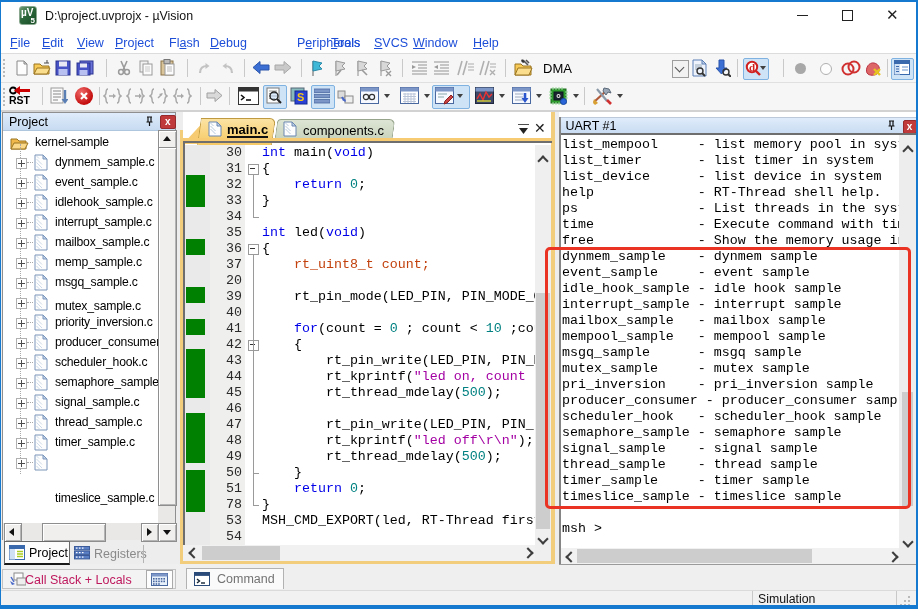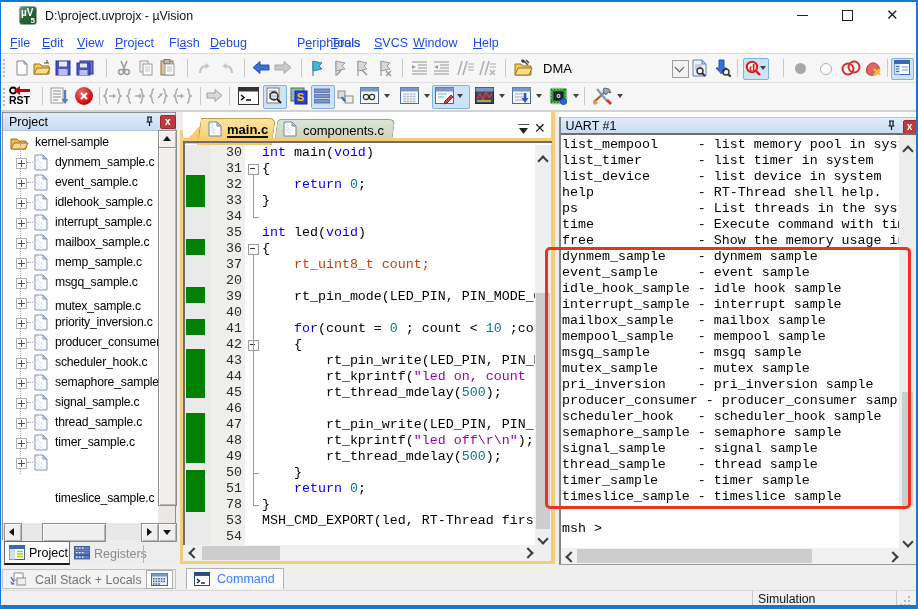--- a/index.html
+++ b/index.html
@@ -700,21 +700,21 @@
     <div class="abs tanB"></div>
 <div class="abs" style="left:182.5px;top:141px;width:2.5px;height:404px;background:#6e6e6e;"></div>
 <div class="abs" style="left:182.5px;top:141px;width:369px;height:2px;background:#6e6e6e;"></div>
 <div class="abs" style="left:186px;top:568px;width:98px;height:21px;background:#fafafa;border:1px solid #b2b2b2;border-bottom:none;box-sizing:border-box;">
 <svg class="abs" style="left:7px;top:3px;" width="16" height="14">
         <rect x="0.5" y="0.5" width="15" height="13" fill="#fff" stroke="#2a4a7a"></rect>
         <rect x="0.5" y="0.5" width="15" height="3.4" fill="#2a4a7a"></rect>
         <path d="M3 7l2.5 2L3 11" stroke="#123" stroke-width="1.4" fill="none"></path>
         <path d="M7 11h4" stroke="#123" stroke-width="1.4"></path>
       </svg>
-<span style="position:absolute;left:30px;top:3px;font-size:12.5px;color:#3b82f6;">Command</span>
+<span style="position:absolute;left:30px;top:3px;font-size:12.5px;color:#737373;">Command</span>
     </div>
 <div class="abs" style="left:559px;top:112px;width:357.5px;height:453px;">
 <div class="abs" style="left:0;top:0;width:357.5px;height:4.5px;background:#fff;"></div>
 <div class="abs phead" style="left:1.5px;top:4.5px;width:356px;height:16.5px;border-top:1px solid #bcc9da;">
 <span style="position:absolute;left:5px;top:1px;">UART #1</span>
 <svg class="abs" style="left:325px;top:2px;" width="11" height="11">
           <path d="M3 1h5M4 1v5M7 1v5M2.5 6h6M5.5 6v4" stroke="#111" stroke-width="1.2" fill="none"></path>
         </svg>
 <div class="abs pclose" style="left:342px;top:2px;width:12px;height:12px;">x</div>
 </div>
@@ -734,21 +734,21 @@
 </div>
 <div class="abs" style="left:0;top:452px;width:357.5px;height:1px;background:#9a9a9a;"></div>
 </div>
 <div class="abs" style="left:2px;top:569px;width:174px;height:20px;background:#f3f3f3;border:1px solid #c3c3c3;box-sizing:border-box;">
 <svg class="abs" style="left:6px;top:2px;" width="17" height="15">
         <rect x="5" y="1" width="9" height="7" fill="#fdfdfd" stroke="#8a8a8a"></rect>
         <rect x="8" y="6" width="9" height="7" fill="#eee" stroke="#8a8a8a"></rect>
         <path d="M2 5l3 5" stroke="#4a68c8" stroke-width="1.4"></path>
         <path d="M1 9l2 4 3-1z" fill="#4a68c8"></path>
       </svg>
-<span style="position:absolute;left:32px;top:3px;font-size:12.5px;color:#737373;">Call Stack + Locals</span>
+<span style="position:absolute;left:22px;top:3px;font-size:12.5px;color:#be185d;">Call Stack + Locals</span>
     </div>
 <div class="abs" style="left:146px;top:570px;width:27px;height:19px;background:#fdfdfd;border:1px solid #a9a9a9;box-sizing:border-box;">
 <svg class="abs" style="left:4px;top:2px;" width="17" height="13">
         <rect x="0.5" y="0.5" width="16" height="12" fill="#e8f0fa" stroke="#4a68a0"></rect>
         <rect x="0.5" y="0.5" width="16" height="3" fill="#7c96c8"></rect>
         <g fill="#4a68a0">
           <rect x="2" y="5" width="1.6" height="1.6"></rect>
           <rect x="4.6" y="5" width="1.6" height="1.6"></rect>
           <rect x="7.2" y="5" width="1.6" height="1.6"></rect>
           <rect x="9.8" y="5" width="1.6" height="1.6"></rect>

